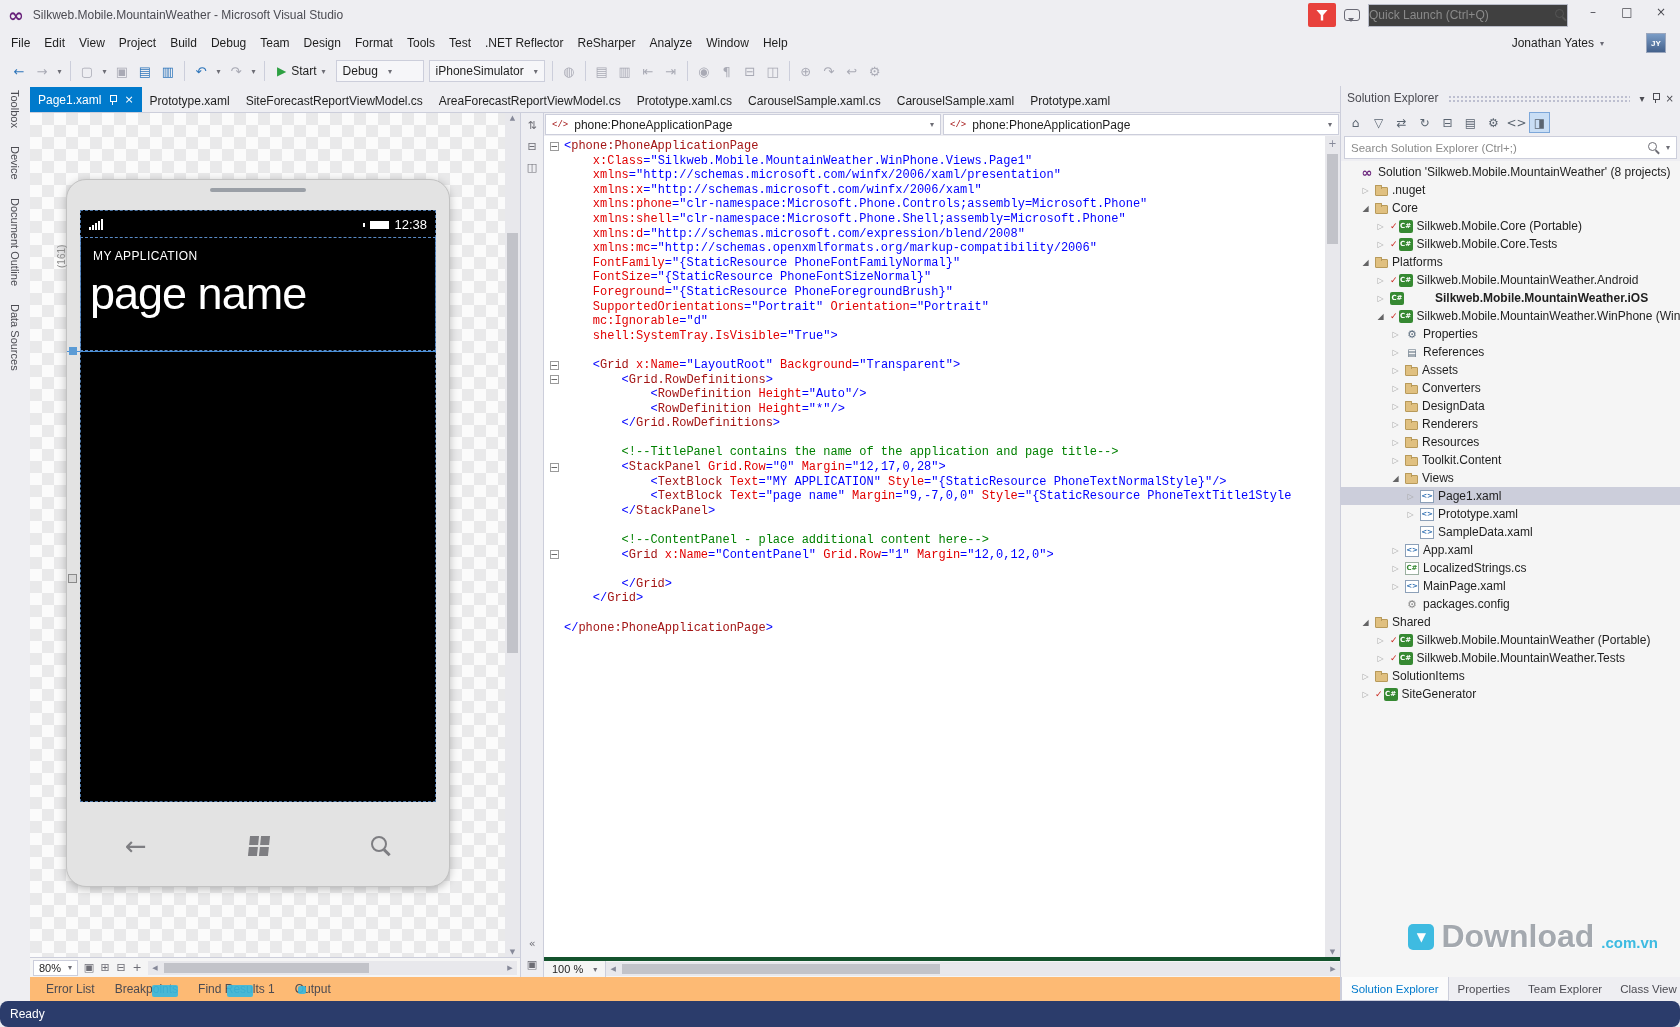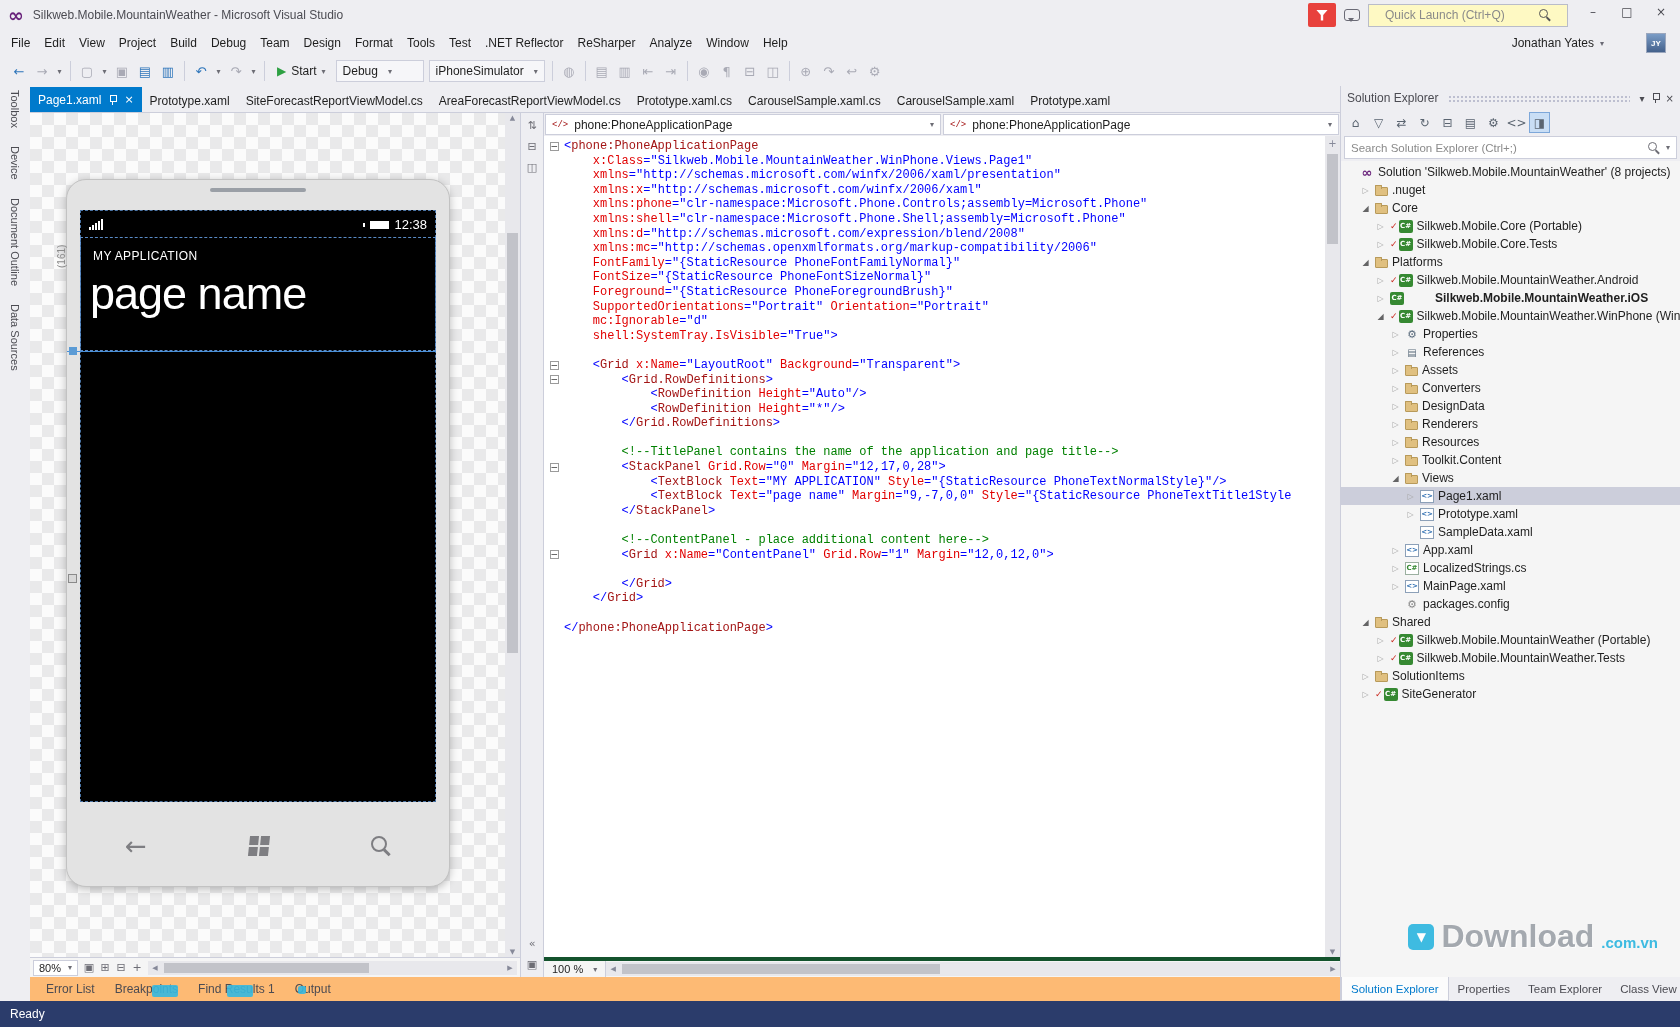--- a/index.html
+++ b/index.html
@@ -12,21 +12,21 @@
   }
   
   .titlebar{height:30px;display:flex;align-items:center;padding-left:8px;flex:none;}
   .vs-logo{color:#68217A;font-size:19px;font-weight:bold;margin-right:9px;font-family:"DejaVu Sans",sans-serif;}
   .title-text{color:#4B4B52;}
   .title-right{margin-left:auto;display:flex;align-items:center;gap:8px;height:100%;padding-right:2px;}
   .red-box{width:28px;height:24px;background:#E8413C;border-radius:2px;display:flex;align-items:center;justify-content:center;}
   .funnel-shape{width:12px;height:11px;background:#fff;clip-path:polygon(0 0,100% 0,60% 50%,60% 100%,40% 100%,40% 50%);}
   .bubble{width:16px;height:12px;border:1px solid #6A6A75;border-radius:3px;position:relative;}
   .bubble::after{content:"";position:absolute;left:3px;bottom:-5px;border:3px solid transparent;border-top:4px solid #6A6A75;}
-  .quick-launch{width:200px;height:23px;background:#fef9c3;border:1px solid #B9BCC9;display:flex;align-items:center;padding:0 16px;gap:6px;}
+  .quick-launch{width:200px;height:23px;background:#404040;border:1px solid #B9BCC9;display:flex;align-items:center;padding:0 0;gap:6px;}
   .ql-text{flex:1;color:#8A8A8A;font-size:12px;white-space:nowrap;overflow:hidden;}
   .mag{display:inline-block;width:12px;height:12px;position:relative;flex:none;}
   .mag::before{content:"";position:absolute;width:7px;height:7px;border:1.5px solid currentColor;border-radius:50%;left:0;top:0;}
   .mag::after{content:"";position:absolute;width:5px;height:1.5px;background:currentColor;transform:rotate(45deg);left:7px;top:9px;}
   .win-controls{display:flex;align-self:flex-start;}
   .win-btn{width:34px;height:24px;display:flex;align-items:center;justify-content:center;color:#4B4B52;font-size:12px;font-family:"DejaVu Sans",sans-serif;}
   
   .menubar{height:26px;display:flex;align-items:center;padding:0 4px;flex:none;}
   .menu-item{padding:4px 7px;cursor:default;}
   .menu-right{margin-left:auto;display:flex;align-items:center;gap:6px;padding-right:10px;}
@@ -151,21 +151,21 @@
   .ico-cs{background:#fff;border:1px solid #9BB0A0;color:#368932;}
   .ico-props{color:#5A6B7C;font-size:11px;}
   .ico-refs{color:#5A6B7C;font-size:10px;}
   .ico-config{color:#888;font-size:11px;}
   .t-label{color:#1E1E1E;}
   .t-label.bold{font-weight:bold;margin-left:27px;}
   .se-tabs{height:24px;display:flex;align-items:stretch;background:#EEEEF2;flex:none;}
   .se-tab{padding:0 9px;display:flex;align-items:center;font-size:11.5px;color:#4B4B52;white-space:nowrap;}
   .se-tab.active{background:#FCFCFC;color:#007ACC;border:1px solid #CCCEDB;border-top:none;}
   
-  .statusbar{height:26px;background:#2B3C6B;color:#fff;display:flex;align-items:center;padding-left:10px;flex:none;}
+  .statusbar{height:26px;background:#2B3C6B;color:#fff;display:flex;align-items:center;padding-left:10px;flex:none;border-radius:8px;}
   
   .watermark{position:absolute;right:22px;bottom:72px;display:flex;align-items:center;gap:7px;opacity:.95;z-index:60;pointer-events:none;}
   .wm-logo{width:26px;height:26px;background:#35B8E0;border-radius:5px;display:flex;align-items:center;justify-content:center;color:#fff;font-size:12px;font-family:"DejaVu Sans",sans-serif;}
   .wm-text{font-size:32px;font-weight:bold;color:#A0A5AC;text-shadow:1px 1px 0 rgba(255,255,255,.8);}
   .wm-suffix{font-size:15px;font-weight:bold;color:#35B8E0;align-self:flex-end;margin-bottom:4px;}
   .wm-frag{position:absolute;background:#35B8E0;border-radius:2px;opacity:.9;z-index:60;pointer-events:none;}
   .wm-frag1{left:152px;bottom:30px;width:26px;height:12px;}
   .wm-frag2{left:227px;bottom:30px;width:26px;height:12px;}
   .wm-frag3{left:298px;bottom:33px;width:8px;height:8px;}
 </style>

